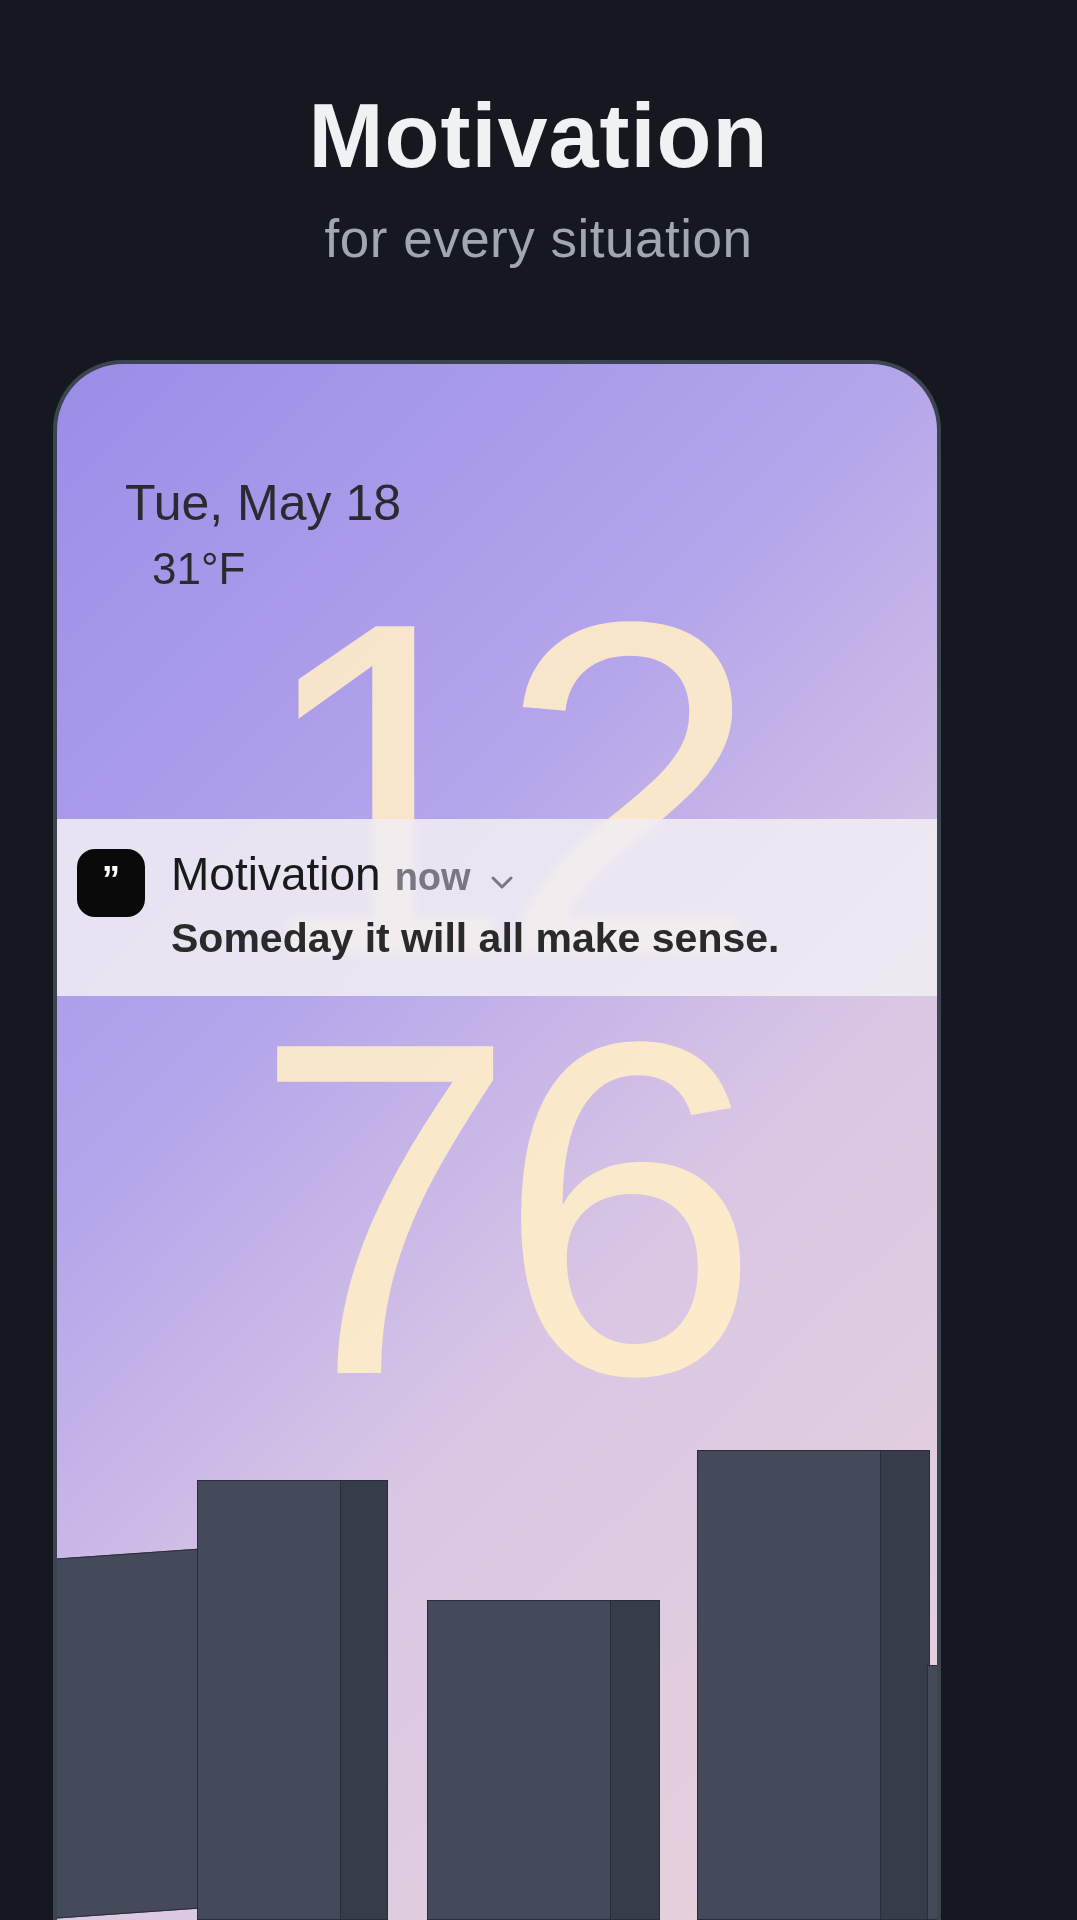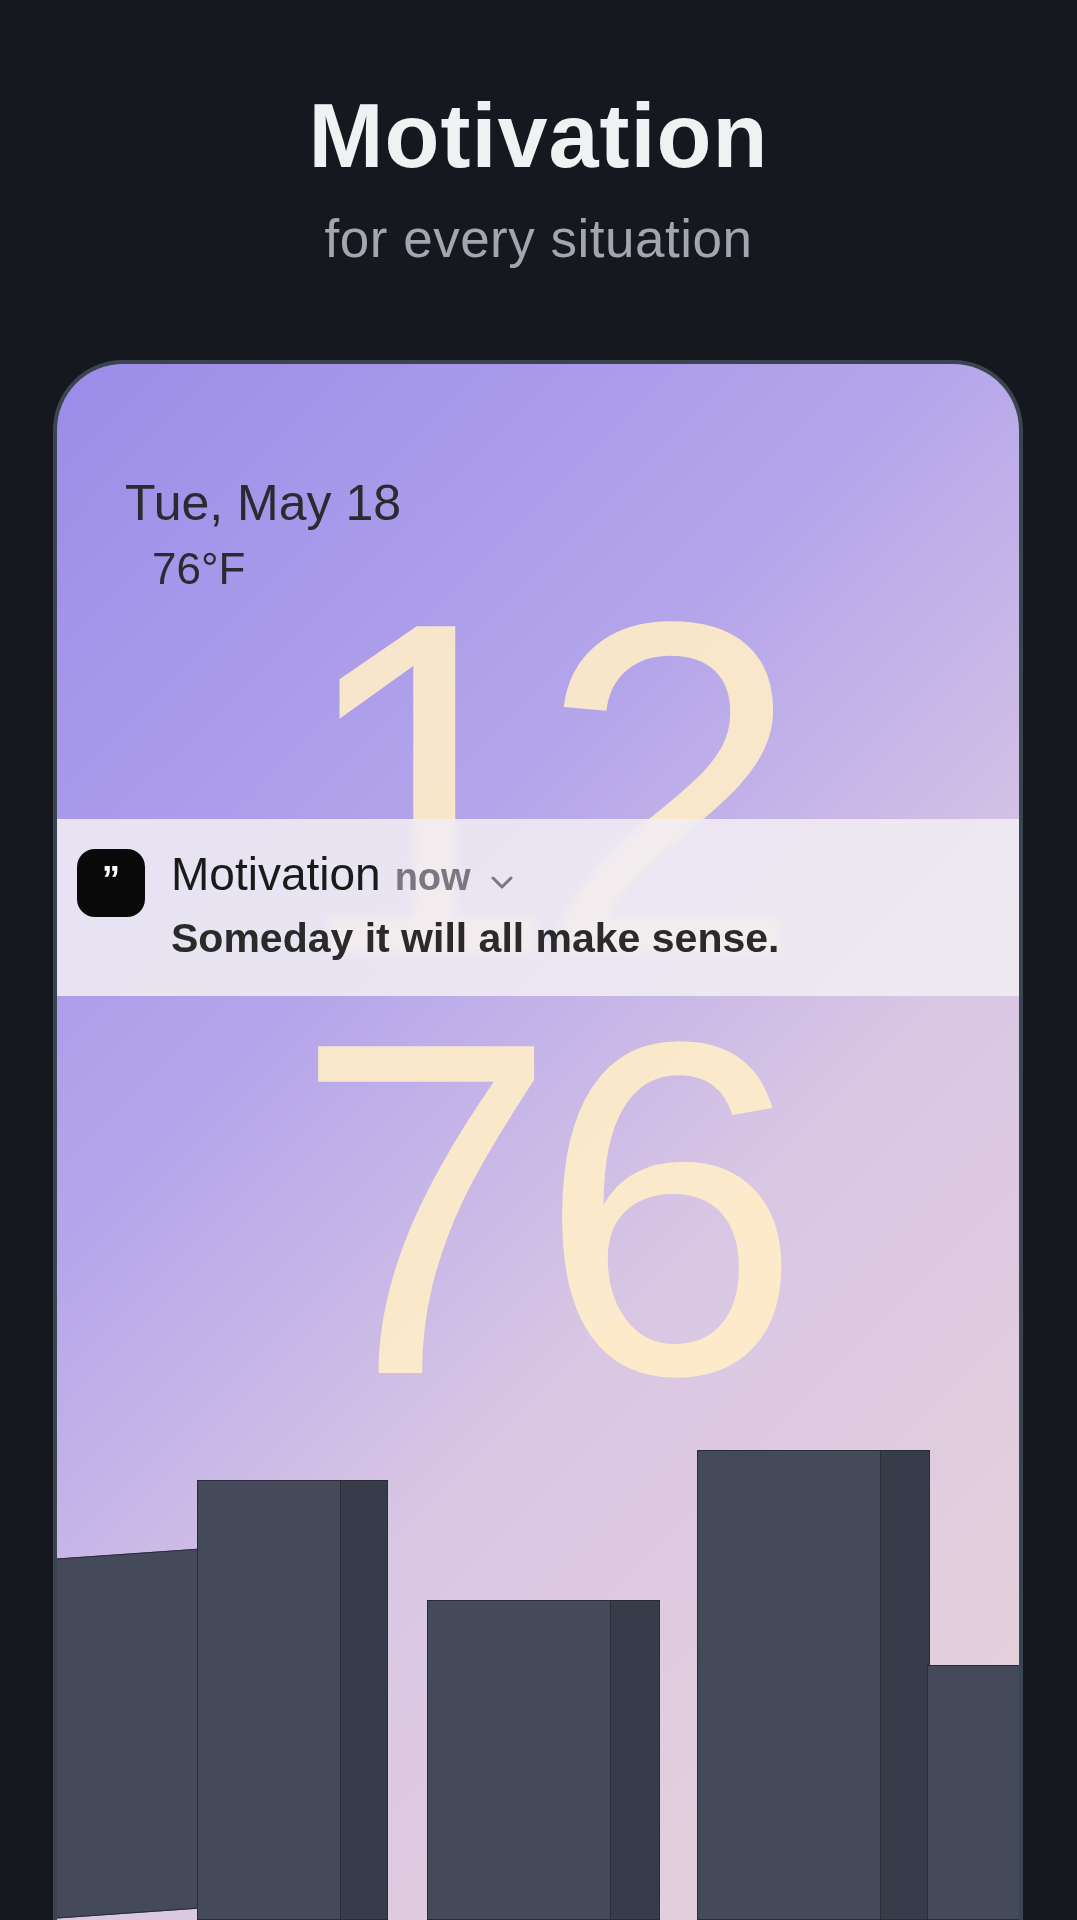--- a/index.html
+++ b/index.html
@@ -30,21 +30,21 @@
       font-size: 53px;
       font-weight: 300;
       margin-top: 20px;
       letter-spacing: 0.5px;
     }
     
     .phone-container {
       position: absolute;
       top: 360px;
       left: 53px;
-      width: 970px;
+      width: 888px;
       height: 1560px;
       border-radius: 70px 70px 0 0;
       border: 4px solid #3B4552;
       border-bottom: none;
       overflow: hidden;
       background: linear-gradient(135deg, #9B8DE8 0%, #B4A5EB 35%, #D9C6E4 60%, #E8D4D9 100%);
     }
     
     .phone-inner {
       width: 100%;
@@ -196,21 +196,21 @@
 
 <div class="header">
   <div class="title">Motivation</div>
   <div class="subtitle">for every situation</div>
 </div>
 
 <div class="phone-container">
   <div class="phone-inner">
 
     <div class="date-label">Tue, May 18</div>
-    <div class="temp-label">76°F</div>
+    <div class="temp-label">31°F</div>
 
     <div class="clock">
       <div class="clock-hours">12</div>
       <div class="clock-minutes">76</div>
     </div>
 
     <div class="notification">
       <div class="notif-icon">
         <span class="notif-icon-quote">”</span>
       </div>

